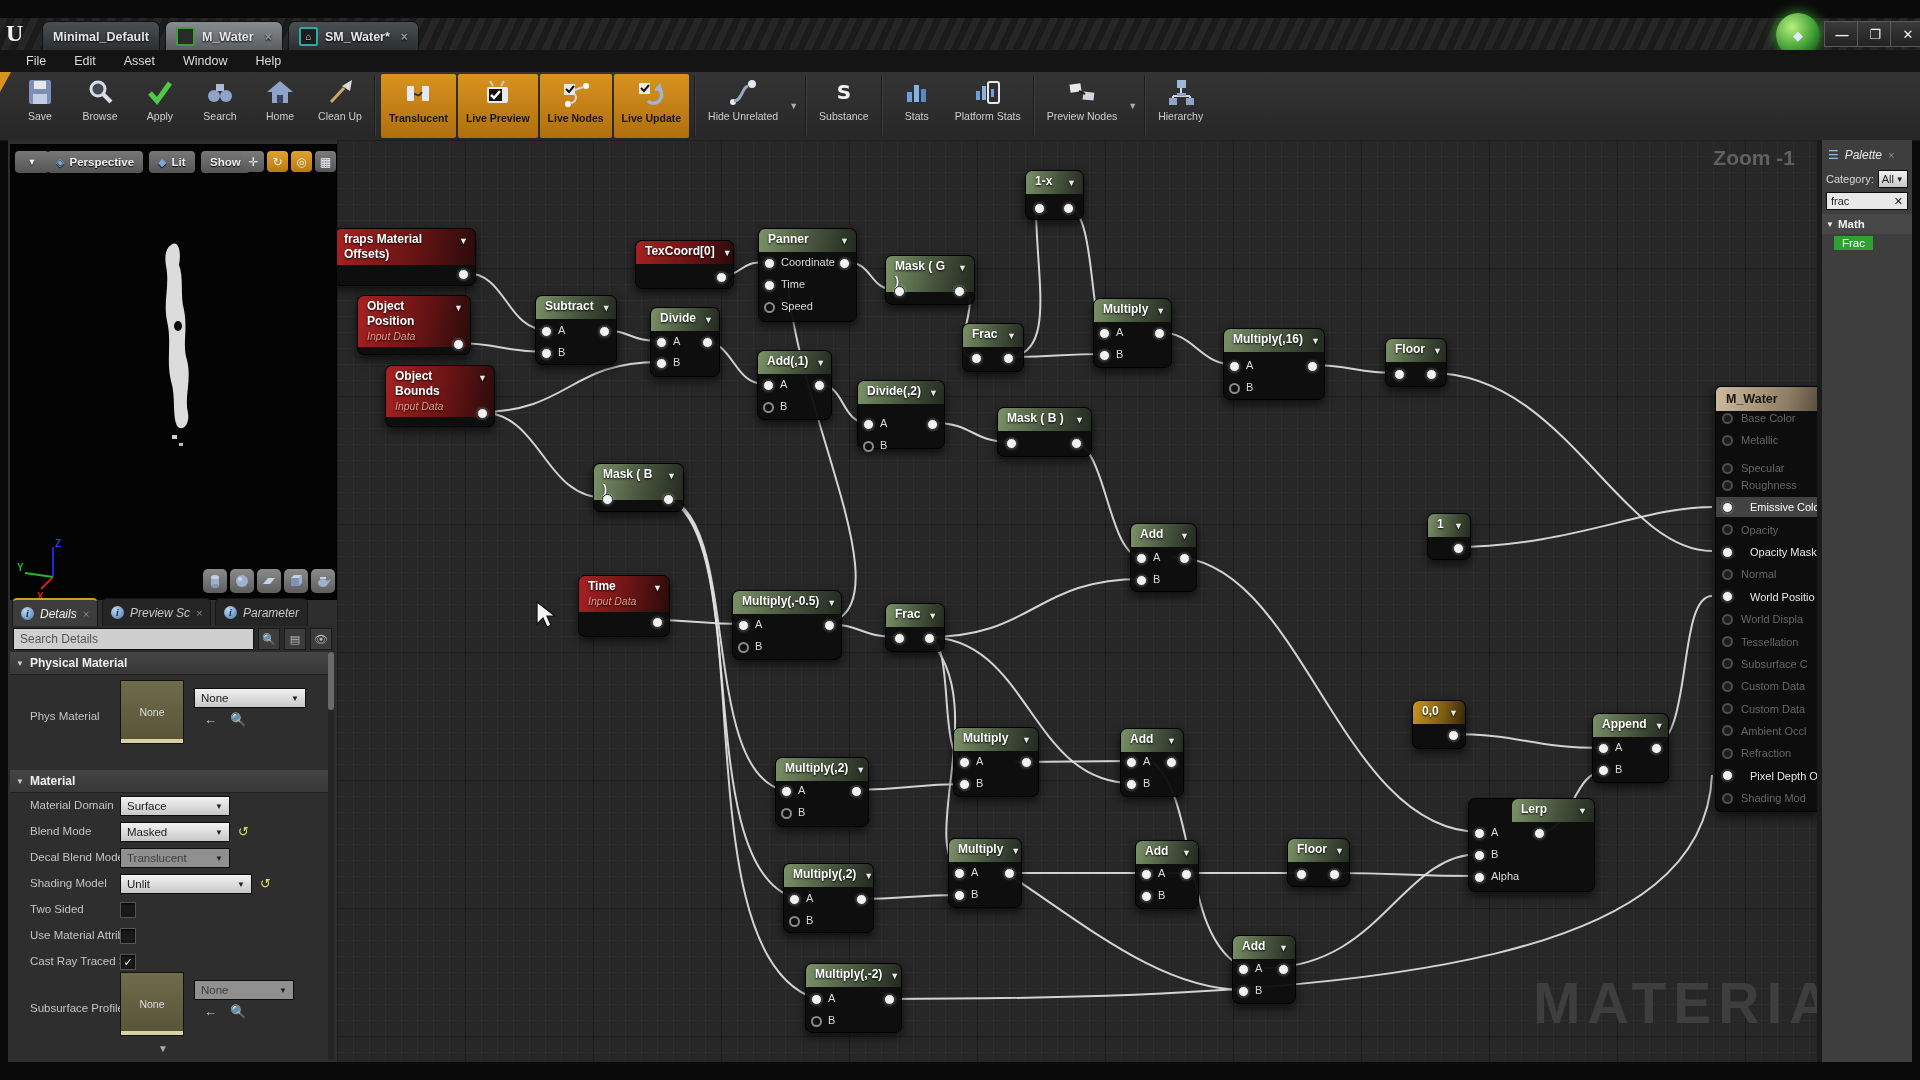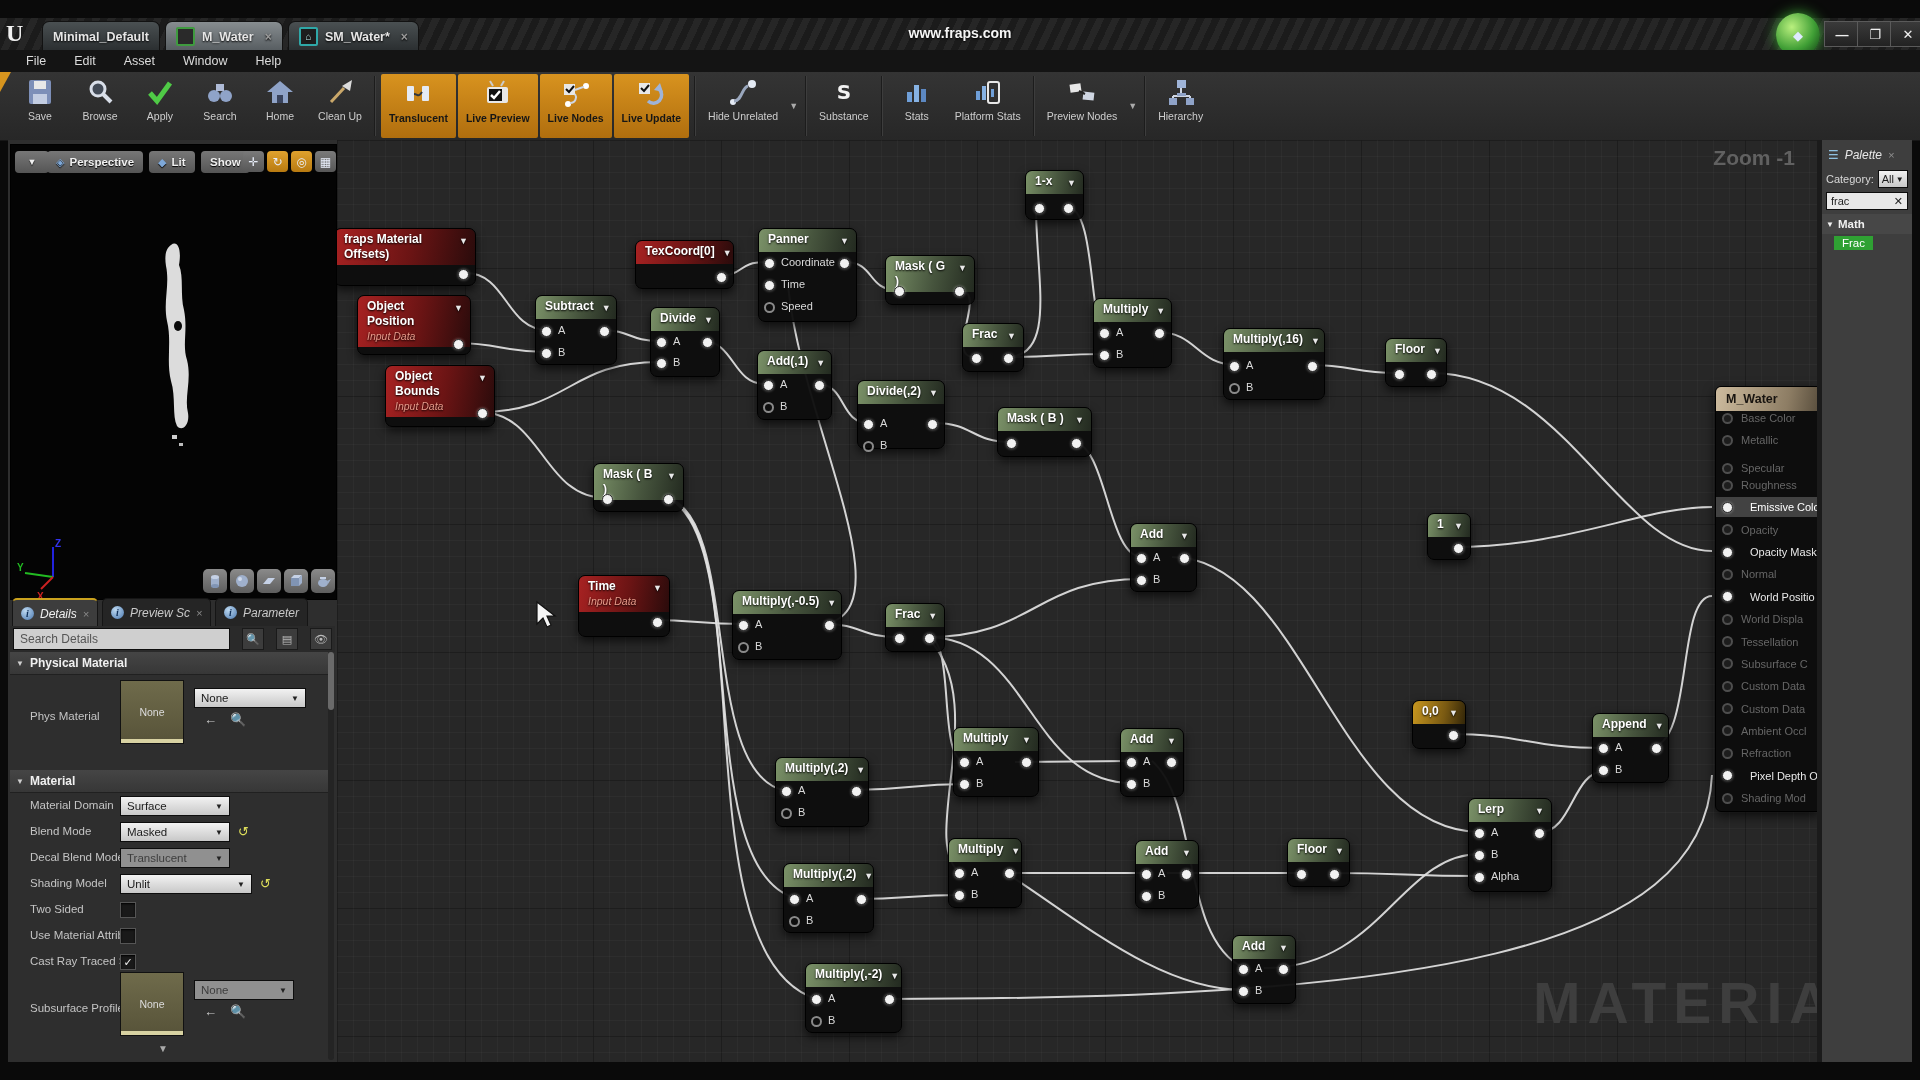--- a/index.html
+++ b/index.html
@@ -44,21 +44,21 @@
   .vtool{position:absolute;top:6px;width:21px;height:21px;border-radius:4px;background:linear-gradient(#7a7a7a,#575757);display:flex;align-items:center;justify-content:center;}
   .vtool.active{background:linear-gradient(#e0a22e,#b87a10);}
   .shape-btn{position:absolute;width:24px;height:24px;border-radius:5px;background:linear-gradient(#8a8a8a,#5e5e5e);display:flex;align-items:center;justify-content:center;}
   
   .dtab{position:absolute;top:458px;height:27px;background:#252525;border:1px solid #151515;border-bottom:none;border-radius:5px 5px 0 0;
     display:flex;align-items:center;gap:6px;padding:0 8px;color:#c9c9c9;font-size:12px;font-style:italic;}
   .dtab.active{background:#3d3d3d;border-top:2px solid #caa21e;color:#f0f0f0;}
   .dtab .i-ic{width:13px;height:13px;border-radius:50%;background:radial-gradient(circle at 35% 30%,#bcd8f0,#4a78b0);color:#10305a;
     font:italic bold 10px "Liberation Serif",serif;display:flex;align-items:center;justify-content:center;}
   .dtab .tclose{color:#8a8a8a;font-size:11px;}
-  #search-row{top:486px;left:2px;width:325px;height:26px;background:#2a2a2a;display:flex;padding:2px 3px;gap:12px;box-sizing:border-box;}
+  #search-row{top:486px;left:2px;width:325px;height:26px;background:#2a2a2a;display:flex;padding:2px 3px;gap:4px;box-sizing:border-box;}
   #search-input{flex:1;height:20px;background:#cfcfcf;border:1px solid #0e0e0e;color:#555;font-size:12px;padding:0 6px;display:flex;align-items:center;}
   .mini-sq{width:20px;height:20px;background:#3c3c3c;border:1px solid #1a1a1a;color:#bbb;font-size:11px;display:flex;align-items:center;justify-content:center;}
   .sec-head{position:absolute;left:2px;width:318px;height:23px;background:linear-gradient(#454545,#373737);border-bottom:1px solid #202020;
     color:#f0f0f0;font-size:12px;font-weight:bold;display:flex;align-items:center;gap:6px;padding-left:6px;box-sizing:border-box;}
   .sec-head .tri{font-size:8px;color:#cfcfcf;}
   .prop-label{position:absolute;color:#c4c4c4;font-size:11.5px;left:22px;}
   .dd{position:absolute;height:20px;background:linear-gradient(#f2f2f2,#c8c8c8);border:1px solid #0d0d0d;color:#1c1c1c;
     font-size:11.5px;display:flex;align-items:center;padding:0 6px;justify-content:space-between;box-sizing:border-box;}
   .dd .car{font-size:8px;color:#222;margin-left:6px;}
   .dd.disabled{background:#909090;color:#3d3d3d;}
@@ -137,21 +137,20 @@
         <span class="ticon mat"></span>
         <span>M_Water</span>
         <span class="tclose">×</span>
       </div>
       <div class="wtab" style="left: 288px;">
         <span class="ticon mesh">⌂</span>
         <span>SM_Water*</span>
         <span class="tclose">×</span>
       </div>
     </div>
-  <div id="win-title" class="abs">www.fraps.com</div>
   <div id="status-orb" class="abs">◆</div>
   <div id="winbtns">
       <div class="winbtn" style="left: 1824px;">—</div>
       <div class="winbtn" style="left: 1857px;">❐</div>
       <div class="winbtn" style="left: 1890px;">✕</div>
     </div>
 
   <div id="menubar" class="abs">
       <div class="menu-item">File</div>
       <div class="menu-item">Edit</div>
@@ -755,21 +754,21 @@
           <div class="pin f" style="left: 45px; top: 28px;"></div>
         </div>
         <div class="gnode" style="left: 950px; top: 698px; width: 61px; height: 47px;">
           <div class="ghead green">
             <span>Floor</span>
             <span class="car">▼</span>
           </div>
           <div class="pin f" style="left: 8px; top: 30px;"></div>
           <div class="pin f" style="left: 41px; top: 30px;"></div>
         </div>
-        <div class="gnode" style="left: 1131px; top: 658px; width: 82px; height: 92px;">
+        <div class="gnode" style="left: 1131px; top: 658px; width: 82px; height: 92px; padding-left: 43px;">
           <div class="ghead green">
             <span>Lerp</span>
             <span class="car">▼</span>
           </div>
           <div class="pin f" style="left: 5px; top: 29px;"></div>
           <div class="pinlabel" style="left: 22px; top: 27px;">A</div>
           <div class="pin f" style="left: 5px; top: 51px;"></div>
           <div class="pinlabel" style="left: 22px; top: 49px;">B</div>
           <div class="pin f" style="left: 5px; top: 73px;"></div>
           <div class="pinlabel" style="left: 22px; top: 71px;">Alpha</div>

